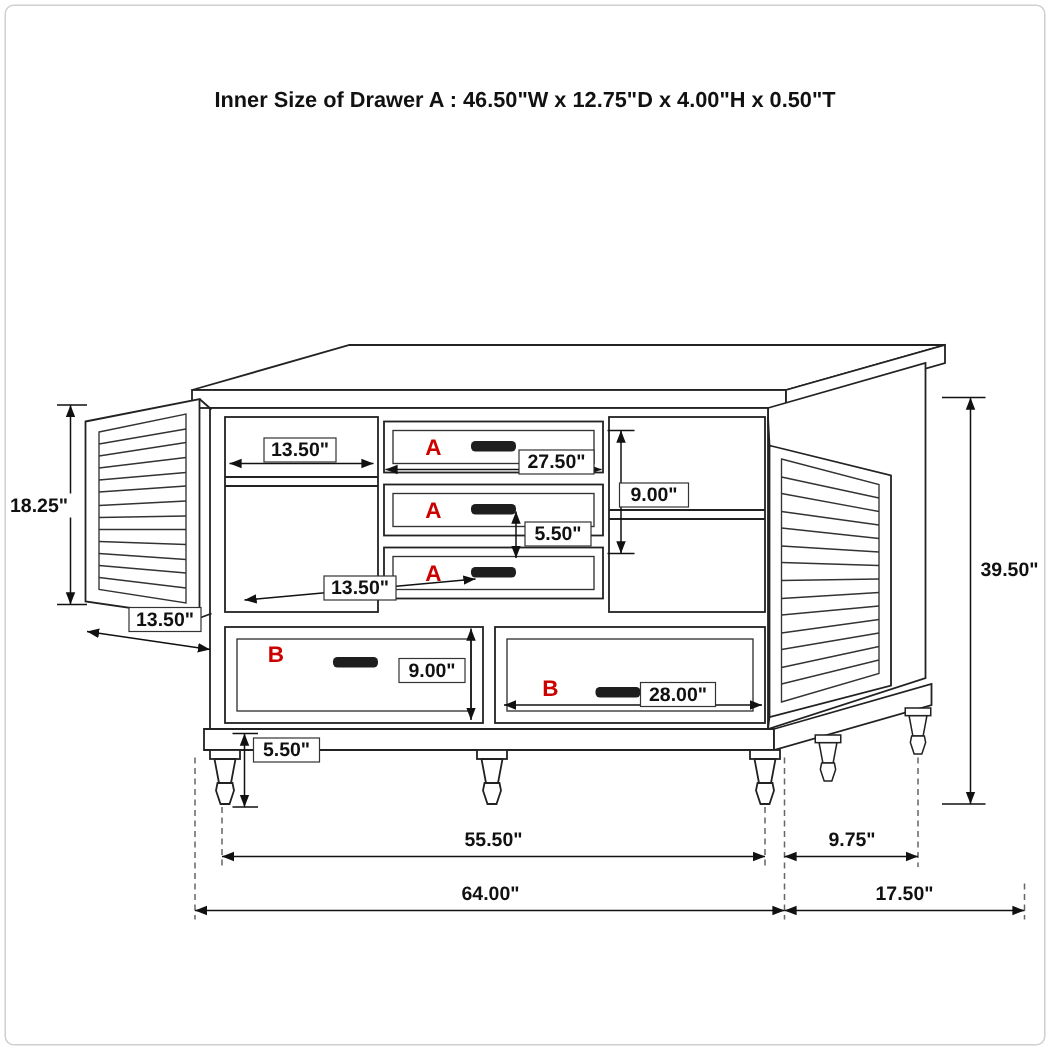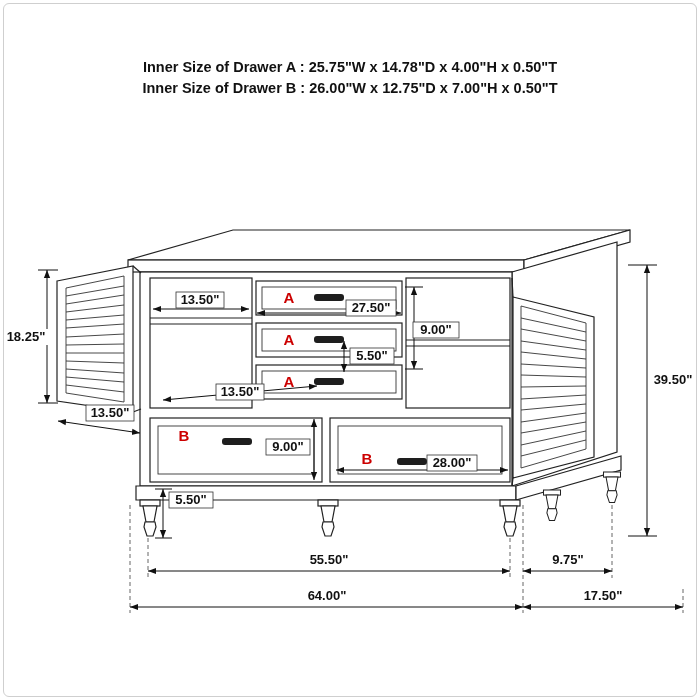--- a/index.html
+++ b/index.html
@@ -21,22 +21,21 @@
   .halo{fill:#fff;}
   .handle{fill:#1e1e1e;stroke:none;}
 </style>
 </head>
 <body>
 
 <div id="stage">
   <div class="frame"></div>
 
   <div class="header">
-    <div>Inner Size of Drawer A : 25.75"W x 14.78"D x 4.00"H x 0.50"T</div>
-    <div>Inner Size of Drawer B : 26.00"W x 12.75"D x 7.00"H x 0.50"T</div>
+    <div>Inner Size of Drawer A : 46.50"W x 12.75"D x 4.00"H x 0.50"T</div>
   </div>
 
   <svg width="700" height="700" viewBox="0 0 700 700">
     <defs>
       <marker id="ah" viewBox="0 0 10 10" refX="9" refY="5" markerWidth="9" markerHeight="9" orient="auto-start-reverse">
         <path d="M0,1.5 L9,5 L0,8.5 z" fill="#111"></path>
       </marker>
       <g id="legshape">
         <rect x="-10" y="0" width="20" height="6" class="face"></rect>
         <polygon points="-7,6 7,6 4,22 -4,22" class="face"></polygon>

